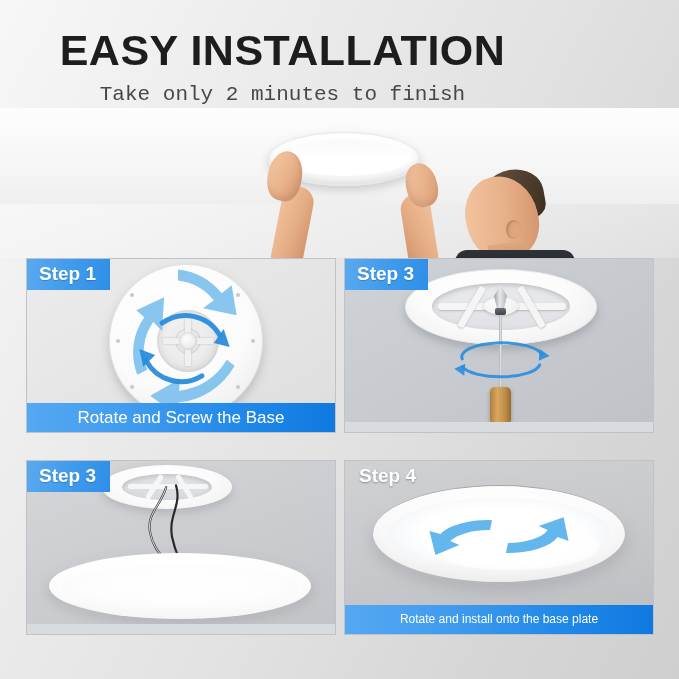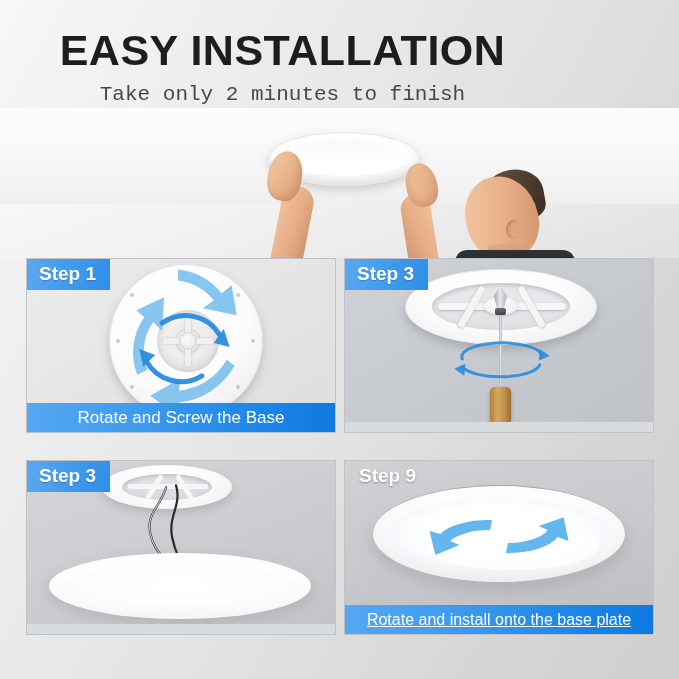--- a/index.html
+++ b/index.html
@@ -223,21 +223,21 @@
     width: 100%;
     height: 29px;
     line-height: 29px;
     text-align: center;
     color: #ffffff;
     font-size: 17px;
     white-space: nowrap;
     background: linear-gradient(90deg,#55a8f2 0%, #3f9bee 35%, #1f87e8 72%, #0f79e0 100%);
     box-sizing: border-box;
   }
-  .caption.small { font-size: 16px; text-decoration: underline; }
+  .caption.small { font-size: 12px; }
 
   
   .disc {
     position: absolute;
     left: 82px; top: 5px;
     width: 152px; height: 152px;
     border-radius: 50%;
     background: radial-gradient(circle at 42% 32%, #ffffff 0%, #fbfbfb 55%, #ededed 85%, #e2e2e2 100%);
     box-shadow: 0 5px 10px rgba(120,120,125,0.35);
     border: 1px solid #e2e2e2;
@@ -556,18 +556,18 @@
         </div>
 
         <svg class="arrow-svg" viewBox="0 0 310 163">
           <g fill="#5cb3ec" opacity="0.95">
             <path d="M96,73 a52,22 0 0 1 52,-14 l-2,10 a42,18 0 0 0 -40,11 l9,4 l-24,10 l-6,-24 z"></path>
             <path d="M214,76 a52,22 0 0 1 -52,16 l2,-10 a42,18 0 0 0 40,-13 l-9,-4 l25,-9 l5,24 z"></path>
           </g>
         </svg>
       </div>
 
-      <div class="step-badge plain">Step 9</div>
+      <div class="step-badge plain">Step 4</div>
       <div class="caption small">Rotate and install onto the base plate</div>
     </div>
 
   </div>
 </div>
 
 </body></html>

